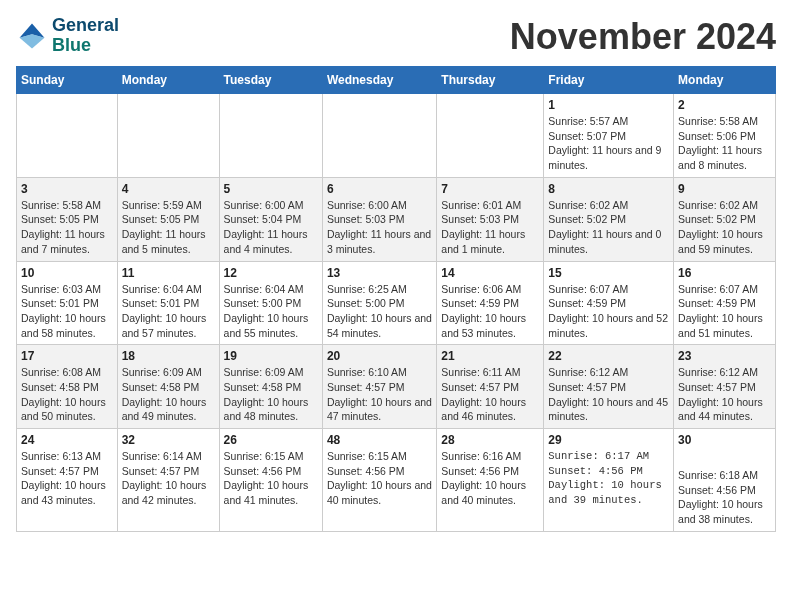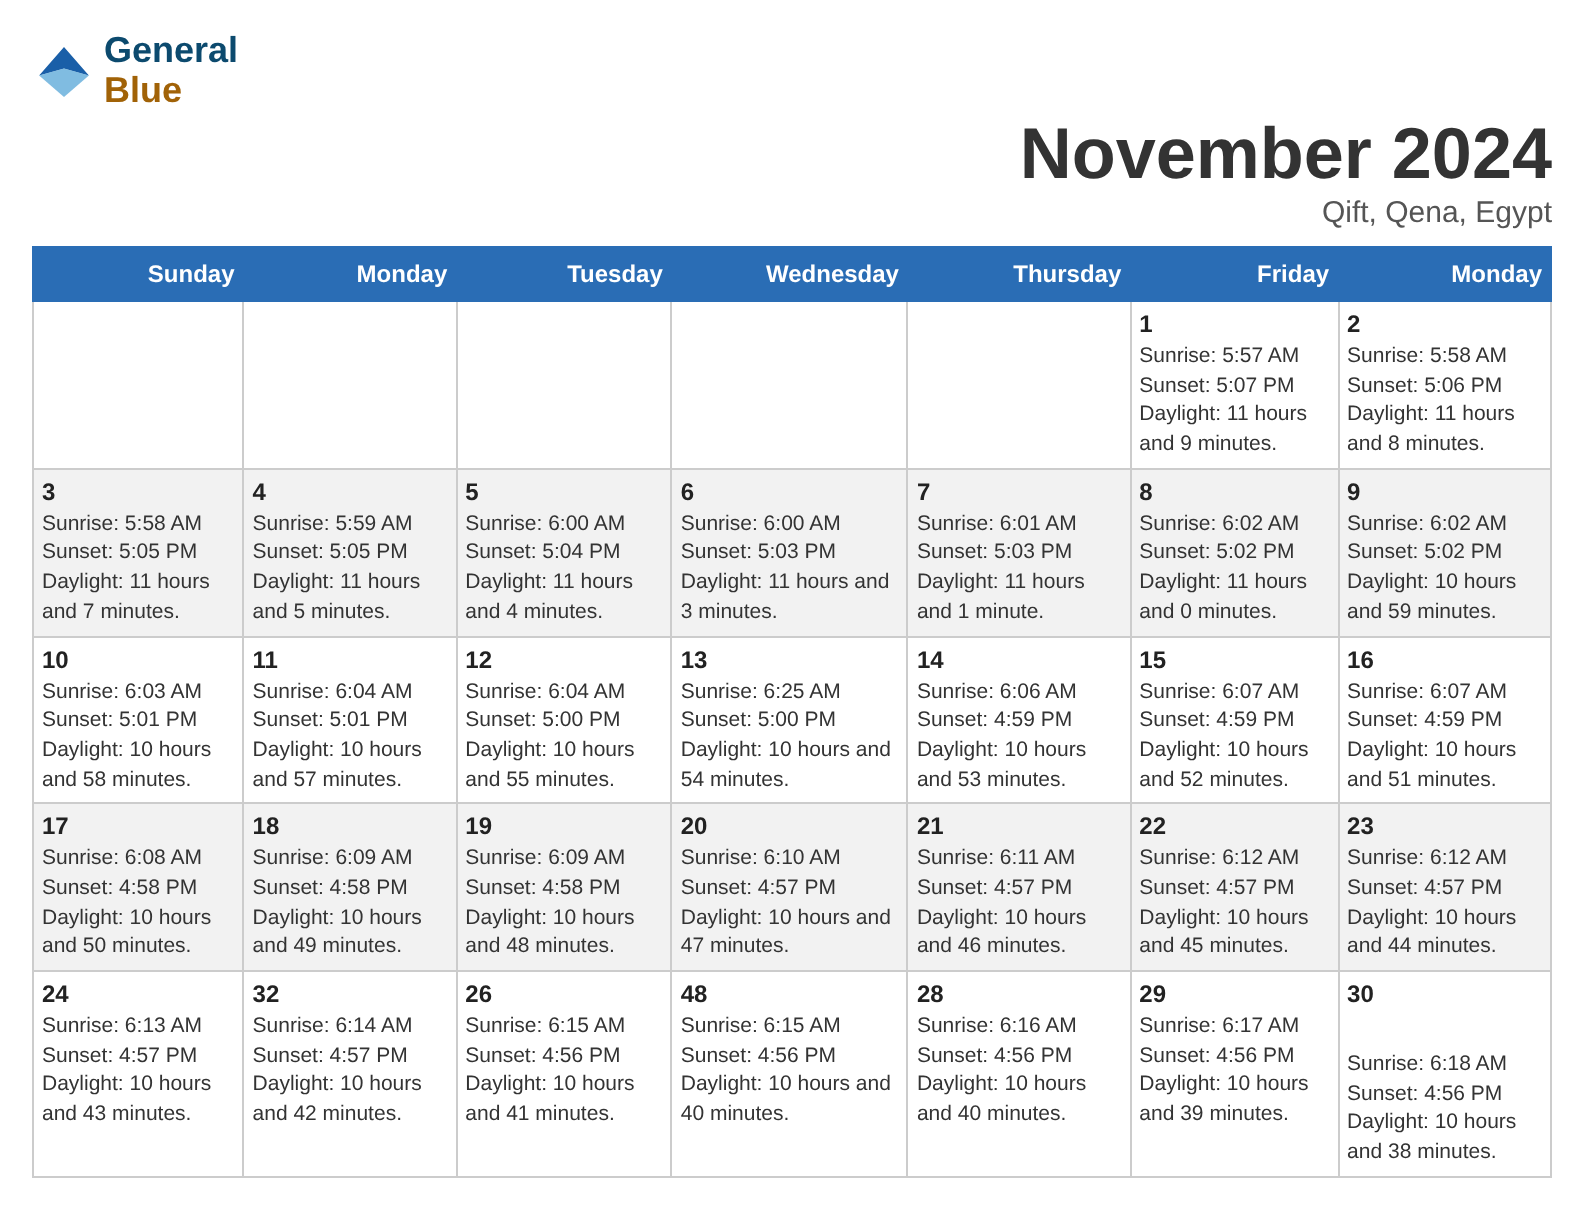--- a/index.html
+++ b/index.html
@@ -20,48 +20,47 @@
       display: flex;
       align-items: center;
       gap: 4px;
     }
     .logo-text {
       font-size: 18px;
       font-weight: bold;
       line-height: 1.1;
     }
     .logo-text span.general { color: #0c4a6e; }
-    .logo-text span.blue { color: #a16207; }
+    .logo-text span.blue { color: #0f766e; }
     .logo-icon {
       width: 32px;
       height: 32px;
     }
     .title-area {
       text-align: right;
-      margin-top: 40px;
     }
     .month-title {
       font-size: 36px;
       font-weight: bold;
       color: #333;
     }
     .location {
       font-size: 15px;
       color: #555;
     }
     .calendar-table {
       width: 100%;
       border-collapse: collapse;
       font-size: 11px;
     }
     .calendar-table th {
       background-color: #2a6db5;
       color: #fff;
       padding: 6px 4px;
-      text-align: right;
+      text-align: left;
       font-size: 12px;
       border: 1px solid #2a6db5;
       margin-left: 17px;
     }
     .calendar-table td {
       border: 1px solid #ccc;
       vertical-align: top;
       padding: 4px;
       min-height: 80px;
       height: 80px;
@@ -94,21 +93,20 @@
       <polygon points="18,4 32,20 18,16 4,20" fill="#1a5fa8"></polygon>
       <polygon points="18,16 32,20 18,32 4,20" fill="#4a9fd4" opacity="0.7"></polygon>
     </svg>
     <div class="logo-text">
       <div><span class="general">General</span></div>
       <div><span class="blue">Blue</span></div>
     </div>
   </div>
   <div class="title-area">
     <div class="month-title">November 2024</div>
-    <div class="location">Qift, Qena, Egypt</div>
   </div>
 </div>
 
 <table class="calendar-table">
   <thead>
     <tr>
     <th>Sunday</th>
         <th>Monday</th>
         <th>Tuesday</th>
         <th>Wednesday</th>
@@ -295,21 +293,21 @@
 Daylight: 10 hours and 40 minutes.</div>
         </td>
         <td>
           <div class="day-number">28</div>
           <div class="day-info" style="white-space: pre-line;">Sunrise: 6:16 AM
 Sunset: 4:56 PM
 Daylight: 10 hours and 40 minutes.</div>
         </td>
         <td>
           <div class="day-number">29</div>
-          <div class="day-info" style="white-space: pre-line;">Sunrise: 6:17 AM
+          <div class="day-info" style="white-space: pre-line; font-family: Liberation Mono, monospace;">Sunrise: 6:17 AM
 Sunset: 4:56 PM
 Daylight: 10 hours and 39 minutes.</div>
         </td>
         <td>
           <div class="day-number">30</div>
           <div class="day-info" style="white-space: pre-line; margin-top: 21px;">Sunrise: 6:18 AM
 Sunset: 4:56 PM
 Daylight: 10 hours and 38 minutes.</div>
         </td>
       </tr>

